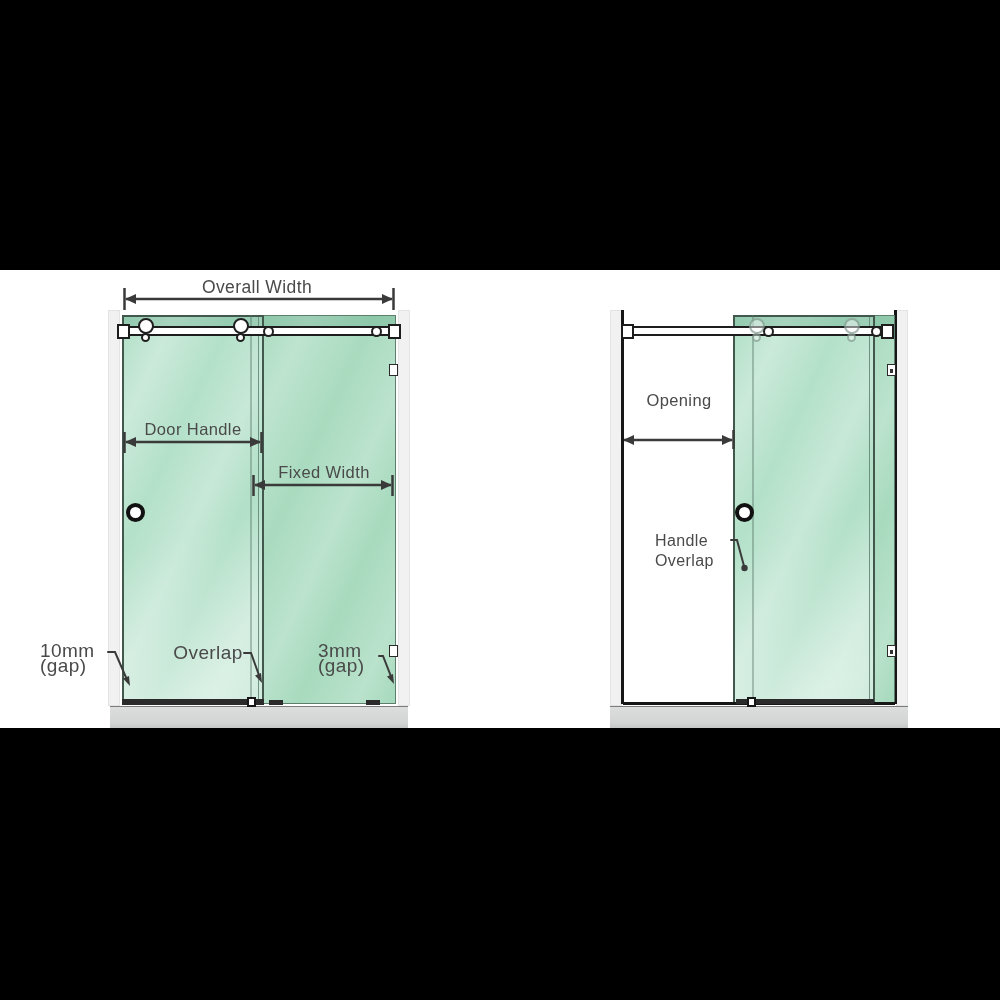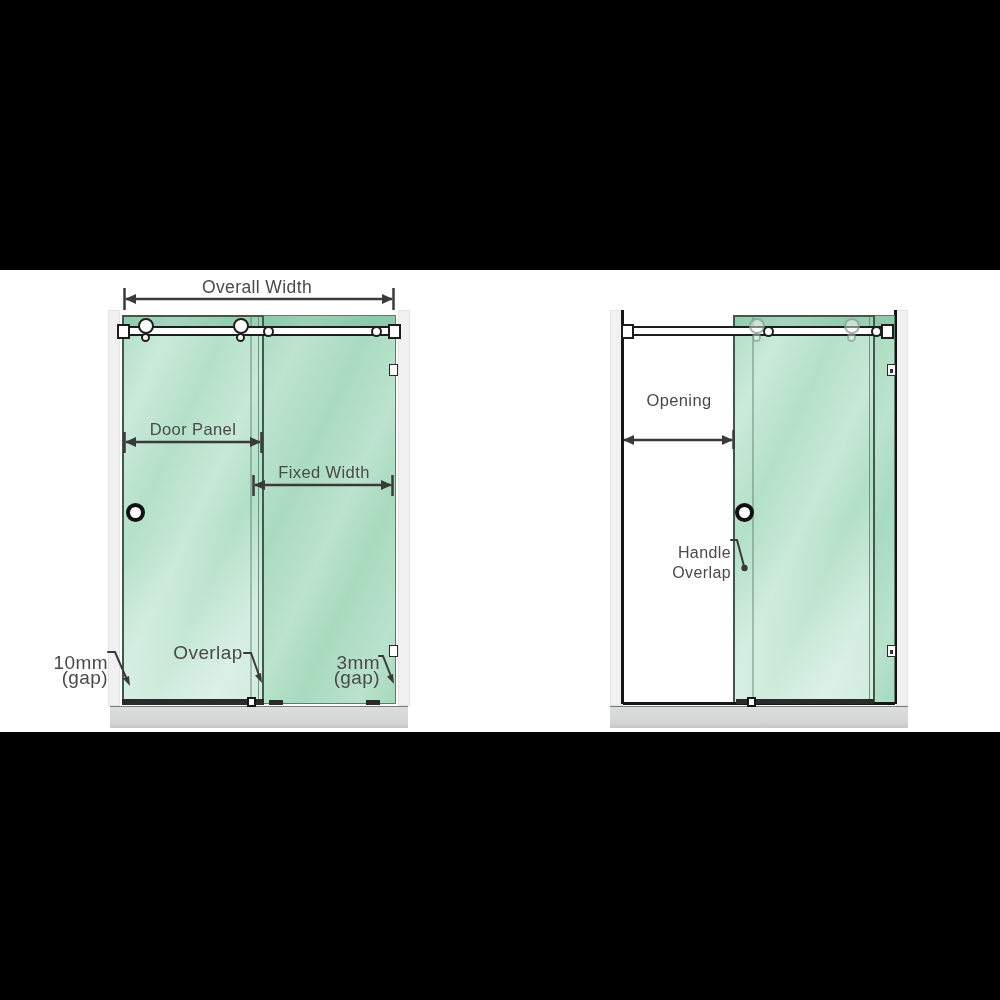--- a/index.html
+++ b/index.html
@@ -1,16 +1,16 @@
 <!DOCTYPE html>
 <html><head>
 <meta charset="utf-8">
 <style>
   html,body{margin:0;padding:0;background:#000;}
-  .stage{position:relative;width:1000px;height:1000px;background:#000;overflow:hidden;
+  .stage{position:relative;width:1000px;height:728px;background:#000;overflow:hidden;
          font-family:"Liberation Sans",sans-serif;}
   .canvas{position:absolute;left:0;top:270px;width:1000px;height:462px;background:#ffffff;}
   
   .wall{position:absolute;width:12px;background:#f1f1f1;border:1px solid #e3e3e3;box-sizing:border-box;}
   .wline{position:absolute;width:3px;background:#161616;}
   .floor{position:absolute;height:22px;background:linear-gradient(#dcdedd 0%,#d3d5d4 75%,#c5c7c6 100%);
          border-top:1px solid #7c7c7c;box-sizing:border-box;}
   
   .glass{position:absolute;box-sizing:border-box;
     background:
@@ -41,21 +41,21 @@
   .handle{position:absolute;width:19px;height:19px;border-radius:50%;background:#fff;border:4.5px solid #111;box-sizing:border-box;}
   .seal{position:absolute;height:6px;background:#2b2b2b;}
   .foot{position:absolute;height:5px;background:#2b2b2b;}
   .guide{position:absolute;width:9px;height:10px;background:#fff;border:2px solid #161616;box-sizing:border-box;}
   .bline{position:absolute;height:2.5px;background:#161616;}
   
   .lbl{position:absolute;color:#4a4a4a;letter-spacing:.4px;line-height:1.0;}
   .dim{font-size:16.5px;text-align:center;}
   .big{font-size:17.5px;}
   .small{font-size:19px;line-height:15px;}
-  .right{text-align:right;margin-top:12px;}
+  .right{}
   svg{position:absolute;overflow:visible;}
   svg line, svg path{stroke:#3a3a3a;fill:none;}
   svg polygon, svg circle.dotend{fill:#3a3a3a;stroke:none;}
 </style>
 </head>
 <body>
 
 <div class="stage">
   <div class="canvas"></div>
 
@@ -89,21 +89,21 @@
 
   <div class="lbl dim big" style="left:177px;top:279px;width:160px;">Overall Width</div>
   <svg style="left:118px;top:286px;" width="282" height="26">
     <line x1="6.5" y1="2" x2="6.5" y2="24" stroke-width="2.5"></line>
     <line x1="275.5" y1="2" x2="275.5" y2="24" stroke-width="2.5"></line>
     <line x1="8" y1="13" x2="274" y2="13" stroke-width="2.5"></line>
     <polygon points="7,13 18,8 18,18"></polygon>
       <polygon points="275,13 264,8 264,18"></polygon>
   </svg>
 
-  <div class="lbl dim" style="left:123px;top:421px;width:140px;">Door Panel</div>
+  <div class="lbl dim" style="left:123px;top:421px;width:140px;">Door Handle</div>
   <svg style="left:118px;top:430px;" width="150" height="26">
     <line x1="6.5" y1="2" x2="6.5" y2="23" stroke-width="2.5"></line>
     <line x1="143.5" y1="2" x2="143.5" y2="23" stroke-width="2.5"></line>
     <line x1="8" y1="12" x2="142" y2="12" stroke-width="2.5"></line>
     <polygon points="7,12 18,7 18,17"></polygon>
       <polygon points="143,12 132,7 132,17"></polygon>
   </svg>
 
   <div class="lbl dim" style="left:254px;top:464px;width:140px;">Fixed Width</div>
   <svg style="left:247px;top:473px;" width="152" height="26">

